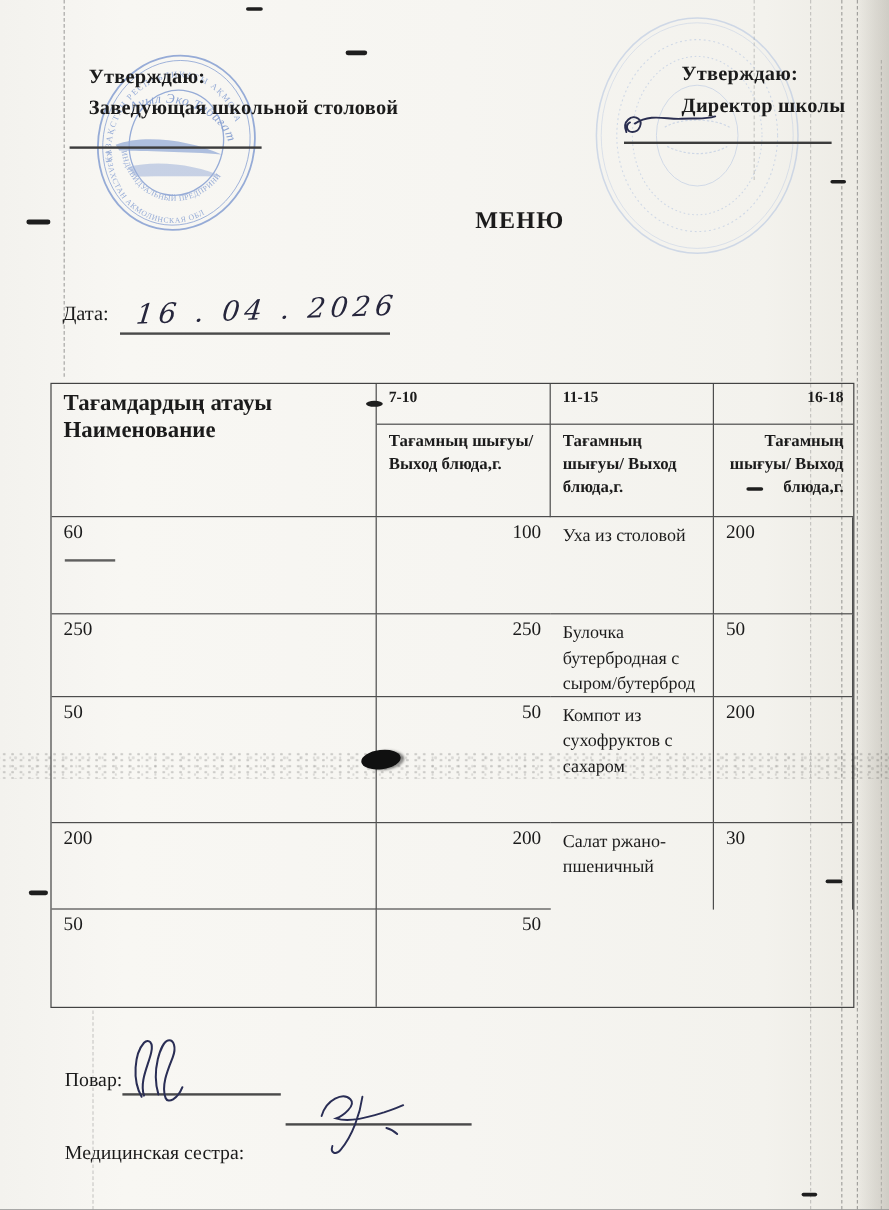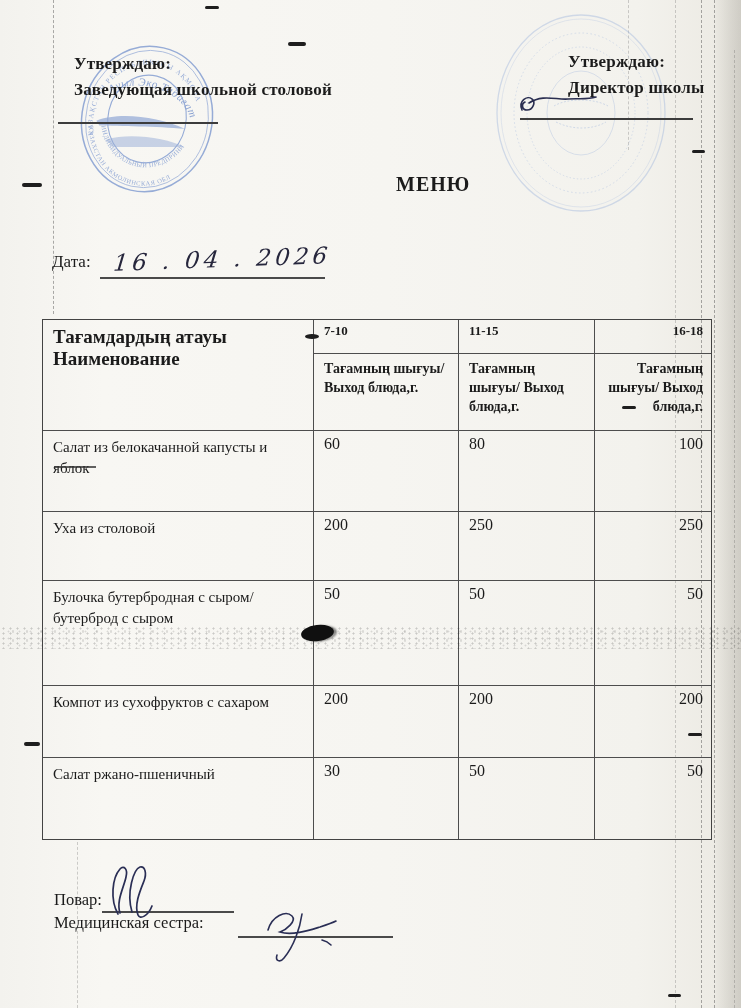--- a/index.html
+++ b/index.html
@@ -133,23 +133,21 @@
       <div>Наименование</div>
     </div>
     <div class="cell age">7-10</div>
     <div class="cell age">11-15</div>
     <div class="cell age last-col">16-18</div>
 
     <div class="cell sub">Тағамның шығуы/ Выход блюда,г.</div>
     <div class="cell sub">Тағамның шығуы/ Выход блюда,г.</div>
     <div class="cell sub last-col">Тағамның шығуы/ Выход блюда,г.</div>
 
-    <div class="cell dish">Салат из белокачанной капусты и яблок</div>
     <div class="cell val">60</div>
-    <div class="cell val">80</div>
     <div class="cell val last-col">100</div>
 
     <div class="cell dish">Уха из столовой</div>
     <div class="cell val">200</div>
     <div class="cell val">250</div>
     <div class="cell val last-col">250</div>
 
     <div class="cell dish">Булочка бутербродная с сыром/бутерброд с сыром</div>
     <div class="cell val">50</div>
     <div class="cell val">50</div>
@@ -179,19 +177,19 @@
   <div class="tick" style="left:688px; top:733px; width:14px; height:3px;"></div>
   <div class="tick" style="left:24px;  top:742px; width:16px; height:4px;"></div>
   <div class="tick" style="left:668px; top:994px; width:13px; height:3px;"></div>
 
   <div class="txt b" style="left:54px; top:890px; font-size:16.5px;">Повар:</div>
   <div class="rule soft" style="left:102px; top:911px; width:132px;"></div>
   <svg style="position:absolute; left:104px; top:864px;" width="66" height="56" viewBox="0 0 66 56">
     <path d="M14,50 C6,36 8,14 16,5 C20,1 24,5 22,13 C20,23 12,37 16,49 M28,48 C22,28 30,5 36,3 C41,2 43,9 40,17 C36,27 30,41 34,51 C36,56 44,52 48,42" stroke="#2a2e55" stroke-width="1.7" fill="none" stroke-linecap="round"></path>
   </svg>
 
-  <div class="txt b" style="left:54px; top:913px; font-size:16.5px;">Медицинская сестра:</div>
+  <div class="txt b" style="left:54px; top:951px; font-size:16.5px;">Медицинская сестра:</div>
   <div class="rule soft" style="left:238px; top:936px; width:155px;"></div>
   <svg style="position:absolute; left:258px; top:900px;" width="90" height="64" viewBox="0 0 90 64">
     <path d="M10,30 C14,16 28,10 34,16 C39,21 28,30 22,32 C34,36 52,30 62,27 C68,25 74,23 78,21 M44,14 C42,28 36,46 26,58 C22,63 17,61 19,55 M64,40 C68,41 71,43 73,45" stroke="#2a2e55" stroke-width="1.6" fill="none" stroke-linecap="round"></path>
   </svg>
 
 </div>
 
 </body></html>

